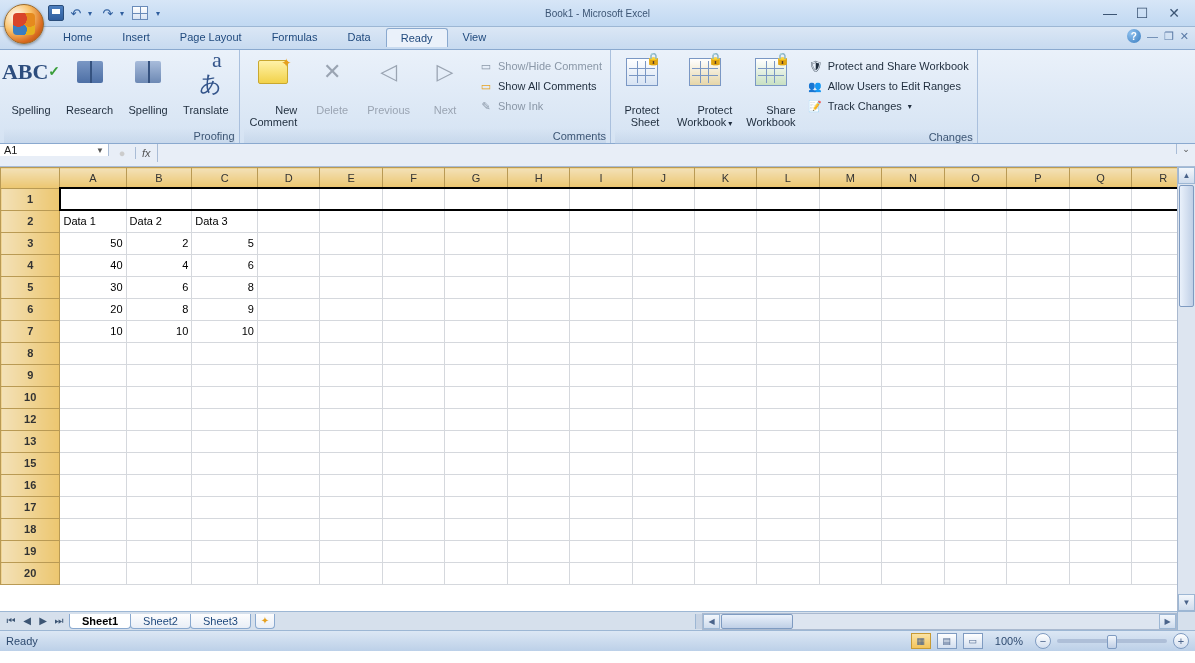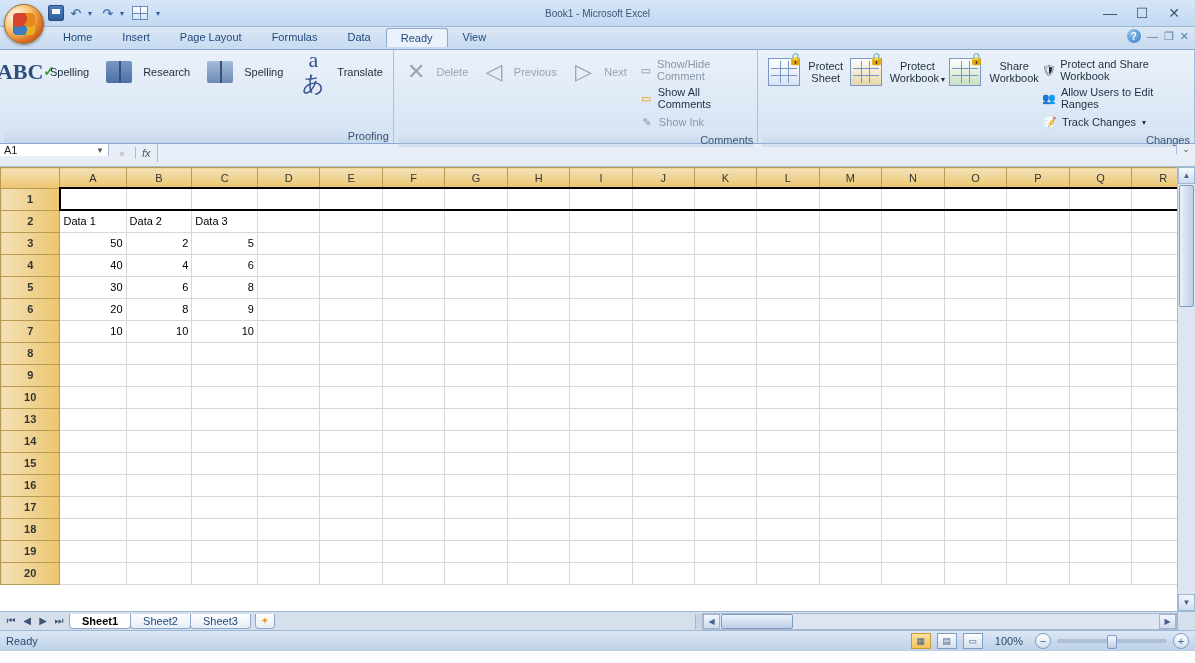--- a/index.html
+++ b/index.html
@@ -28,21 +28,21 @@
   .tab{padding:3px 14px 3px;color:#1f497d;border:1px solid transparent;border-bottom:none;border-radius:3px 3px 0 0;cursor:default}
   .tab.active{background:#eaf1fa;border-color:#8aa9cf;color:#1f497d;position:relative;top:1px}
   .tabs-right{position:absolute;right:6px;top:2px;display:flex;gap:6px;align-items:center}
   .help-ico{width:14px;height:14px;border-radius:50%;background:radial-gradient(circle at 30% 30%,#8fc1ef,#3a7dc0);color:#fff;font-size:10px;display:flex;align-items:center;justify-content:center;font-weight:bold}
   .mdi{font-size:11px;color:#5a7aa6}
   
   .ribbon{height:93px;background:linear-gradient(#eaf1fa,#d5e3f3);display:flex;border-bottom:1px solid #8aa9cf}
   .group{border-right:1px solid #aac0dd;display:flex;flex-direction:column;padding:2px 4px 0}
   .group-body{flex:1;display:flex;align-items:flex-start;gap:2px}
   .group-label{text-align:right;font-size:11px;color:#3c5574;padding:2px 0 1px;background:linear-gradient(rgba(255,255,255,0),rgba(180,200,225,.4))}
-  .bigbtn{display:flex;flex-direction:row;align-items:center;justify-content:flex-start;padding:4px 6px 0;gap:8px;min-width:42px;text-align:center;color:#1f2d3d;line-height:1.1}
+  .bigbtn{display:flex;flex-direction:column;align-items:center;justify-content:flex-start;padding:4px 6px 0;gap:16px;min-width:42px;text-align:right;color:#1f2d3d;line-height:1.1}
   .bigbtn .ico{width:32px;height:32px;display:flex;align-items:center;justify-content:center;font-size:22px}
   .smbtn{display:flex;align-items:center;gap:4px;padding:2px 4px;color:#1f2d3d}
   .smbtn.disabled{color:#8a97a7}
   .smbtn .sico{width:16px;height:16px;display:flex;align-items:center;justify-content:center}
   .vcol{display:flex;flex-direction:column;gap:0}
   
   .i-spell{font-family:Georgia,serif;font-weight:bold;color:#2d4d7e}
   .i-spell .chk{color:#3a9e3a;font-size:14px}
   .i-book{width:26px;height:22px;background:linear-gradient(#7a97c4,#4d6fa5);border-radius:2px;position:relative}
   .i-book::after{content:"";position:absolute;left:50%;top:0;bottom:0;width:2px;background:#35527f}
@@ -170,20 +170,27 @@
       <div class="bigbtn">
         <div class="ico i-trans">aあ</div>
         <span>Translate</span>
       </div>
     </div>
     <div class="group-label">Proofing</div>
   </div>
 
   <div class="group" style="min-width:330px">
     <div class="group-body">
+      <div class="bigbtn">
+        <div class="ico">
+            <span class="i-newc"></span>
+          </div>
+        <span style="white-space:pre">New
+Comment</span>
+      </div>
       <div class="bigbtn" style="color:#9aa4b2">
         <div class="ico i-del">✕</div>
         <span>Delete</span>
       </div>
       <div class="bigbtn" style="color:#9aa4b2">
         <div class="ico i-prev">◁</div>
         <span>Previous</span>
       </div>
       <div class="bigbtn" style="color:#9aa4b2">
         <div class="ico i-next">▷</div>
@@ -491,42 +498,42 @@
           <td class="cell"></td>
           <td class="cell"></td>
           <td class="cell"></td>
           <td class="cell"></td>
           <td class="cell"></td>
           <td class="cell"></td>
           <td class="cell"></td>
           <td class="cell"></td>
         </tr>
         <tr>
+          <th class="rowhdr">12</th>
+          <td class="cell"></td>
+          <td class="cell"></td>
+          <td class="cell"></td>
+          <td class="cell"></td>
+          <td class="cell"></td>
+          <td class="cell"></td>
+          <td class="cell"></td>
+          <td class="cell"></td>
+          <td class="cell"></td>
+          <td class="cell"></td>
+          <td class="cell"></td>
+          <td class="cell"></td>
+          <td class="cell"></td>
+          <td class="cell"></td>
+          <td class="cell"></td>
+          <td class="cell"></td>
+          <td class="cell"></td>
+          <td class="cell"></td>
+        </tr>
+        <tr>
           <th class="rowhdr">13</th>
-          <td class="cell"></td>
-          <td class="cell"></td>
-          <td class="cell"></td>
-          <td class="cell"></td>
-          <td class="cell"></td>
-          <td class="cell"></td>
-          <td class="cell"></td>
-          <td class="cell"></td>
-          <td class="cell"></td>
-          <td class="cell"></td>
-          <td class="cell"></td>
-          <td class="cell"></td>
-          <td class="cell"></td>
-          <td class="cell"></td>
-          <td class="cell"></td>
-          <td class="cell"></td>
-          <td class="cell"></td>
-          <td class="cell"></td>
-        </tr>
-        <tr>
-          <th class="rowhdr">14</th>
           <td class="cell"></td>
           <td class="cell"></td>
           <td class="cell"></td>
           <td class="cell"></td>
           <td class="cell"></td>
           <td class="cell"></td>
           <td class="cell"></td>
           <td class="cell"></td>
           <td class="cell"></td>
           <td class="cell"></td>

